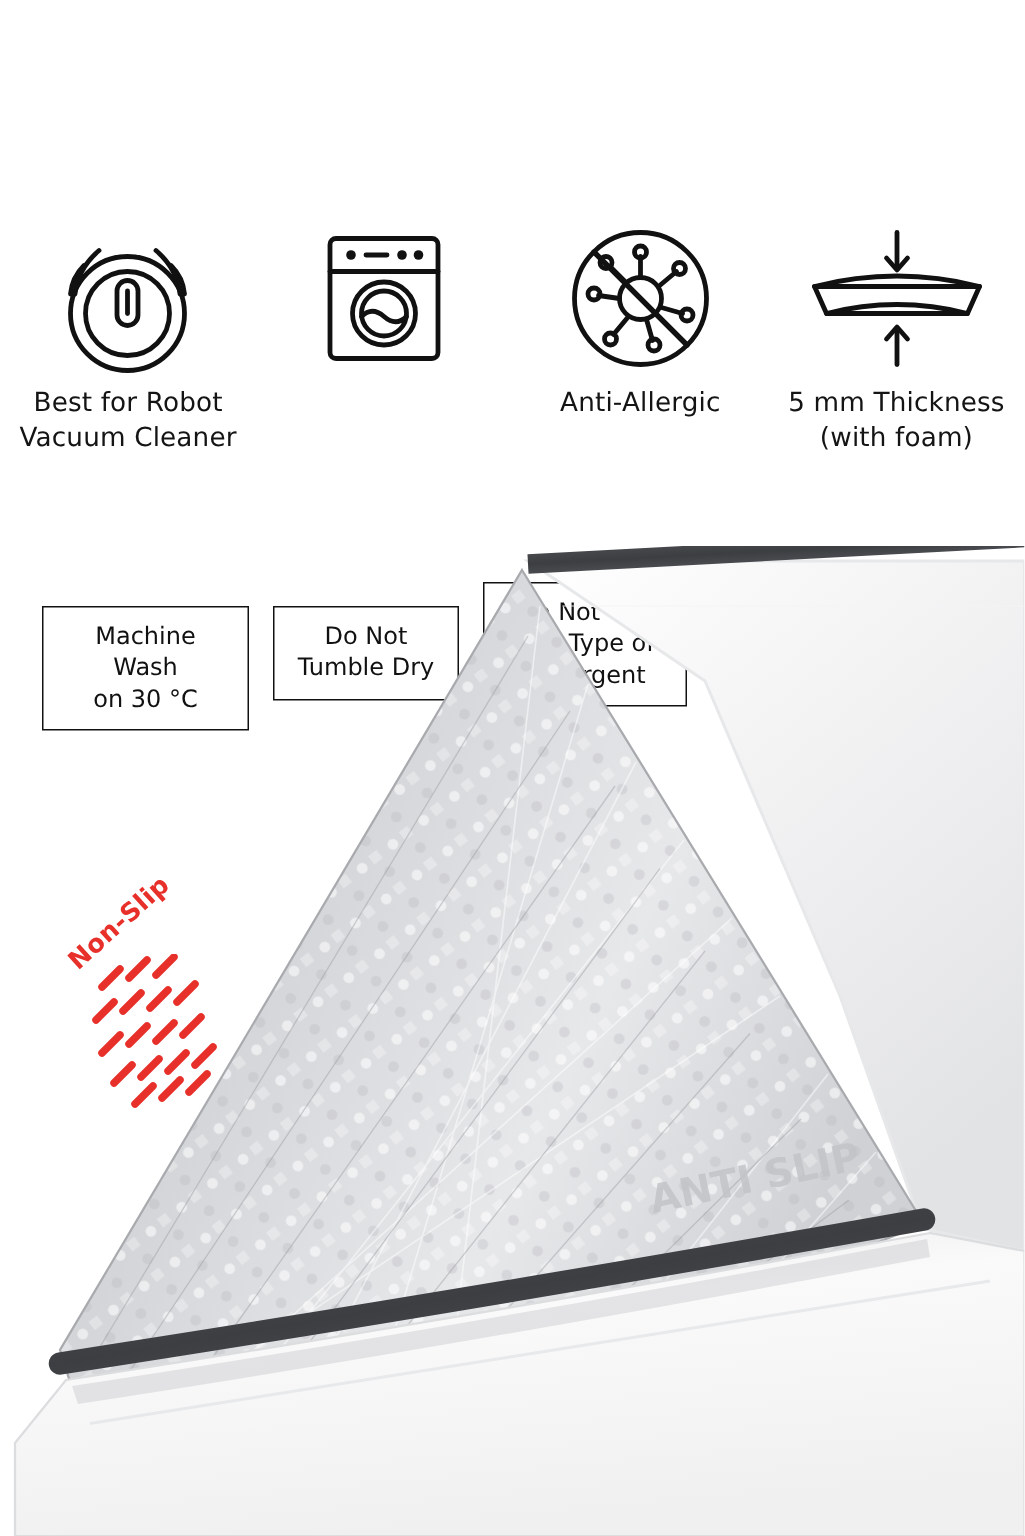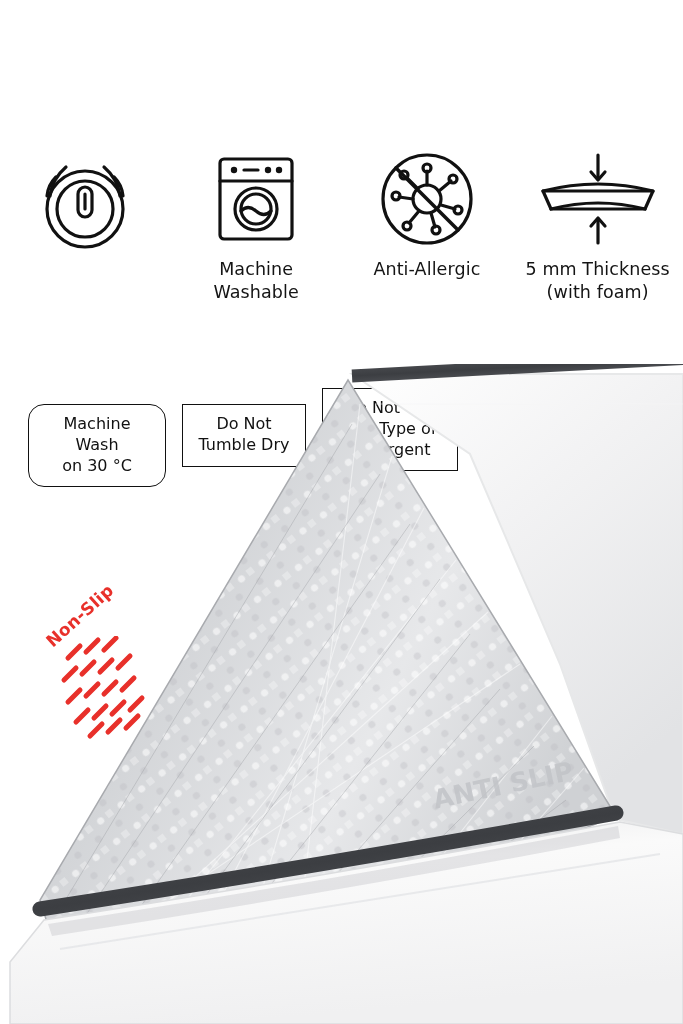--- a/index.html
+++ b/index.html
@@ -58,21 +58,21 @@
   .care-box {
     border: 1.6px solid #111;
     background: #fff;
     padding: 9px 12px 10px;
     text-align: center;
     font-size: 16px;
     line-height: 1.3;
     color: #111;
     white-space: pre-line;
   }
-  .care-box.b1 { width: 112px; margin-top: 16px; border-radius: 16px; }
+  .care-box.b1 { width: 112px; margin-top: 16px; }
   .care-box.b2 { width: 98px;  margin-top: 16px; }
   .care-box.b3 { width: 110px; margin-top: 0px; }
 
   
   #nonslip {
     position: absolute;
     left: 40px;
     top: 608px;
     width: 150px;
     height: 140px;
@@ -111,37 +111,39 @@
         <circle cx="59" cy="62" r="38"></circle>
         <circle cx="59" cy="62" r="28"></circle>
         <rect x="52" y="40" width="14" height="30" rx="7"></rect>
         <line x1="59" y1="47" x2="59" y2="62"></line>
         <path d="M30 30 q-8 8 -9 19"></path>
         <path d="M40 20 q-14 12 -16 29"></path>
         <path d="M88 30 q8 8 9 19"></path>
         <path d="M78 20 q14 12 16 29"></path>
       </svg>
     </div>
+    <div class="caption">Best for
+Robot Vacuum
+Cleaner</div>
   </div>
 
   <div class="feature">
     <div class="icon-wrap">
       <svg width="100" height="104" viewBox="0 0 100 104" fill="none" stroke="#111" stroke-width="3.2" stroke-linecap="round">
         <rect x="14" y="12" width="72" height="80" rx="4"></rect>
         <line x1="14" y1="34" x2="86" y2="34"></line>
         <circle cx="50" cy="62" r="21"></circle>
         <circle cx="50" cy="62" r="15"></circle>
         <path d="M35 64 q7 -7 15 0 t15 0"></path>
         <circle cx="28" cy="23" r="3.2" fill="#111" stroke="none"></circle>
         <circle cx="62" cy="23" r="3.2" fill="#111" stroke="none"></circle>
         <circle cx="73" cy="23" r="3.2" fill="#111" stroke="none"></circle>
         <line x1="38" y1="23" x2="52" y2="23"></line>
       </svg>
     </div>
-    <div class="caption">Machine Washable</div>
   </div>
 
   <div class="feature">
     <div class="icon-wrap">
       <svg width="104" height="104" viewBox="0 0 104 104" fill="none" stroke="#111" stroke-width="3.2" stroke-linecap="round">
         <circle cx="52" cy="52" r="44"></circle>
         <circle cx="52" cy="52" r="14"></circle>
         <g>
           <line x1="52" y1="38" x2="52" y2="24"></line>
             <circle cx="52" cy="21" r="4"></circle>

